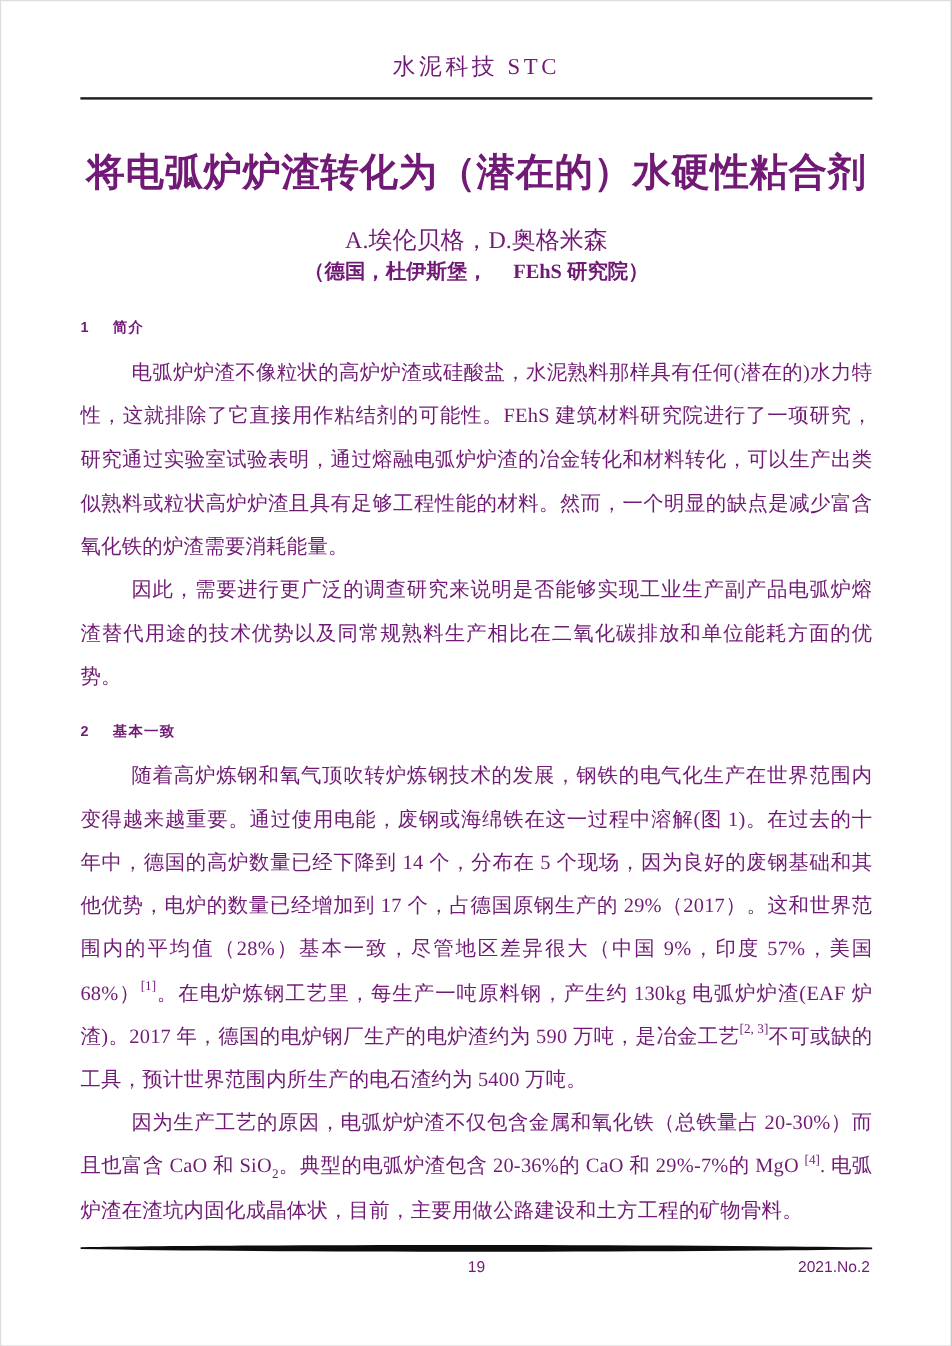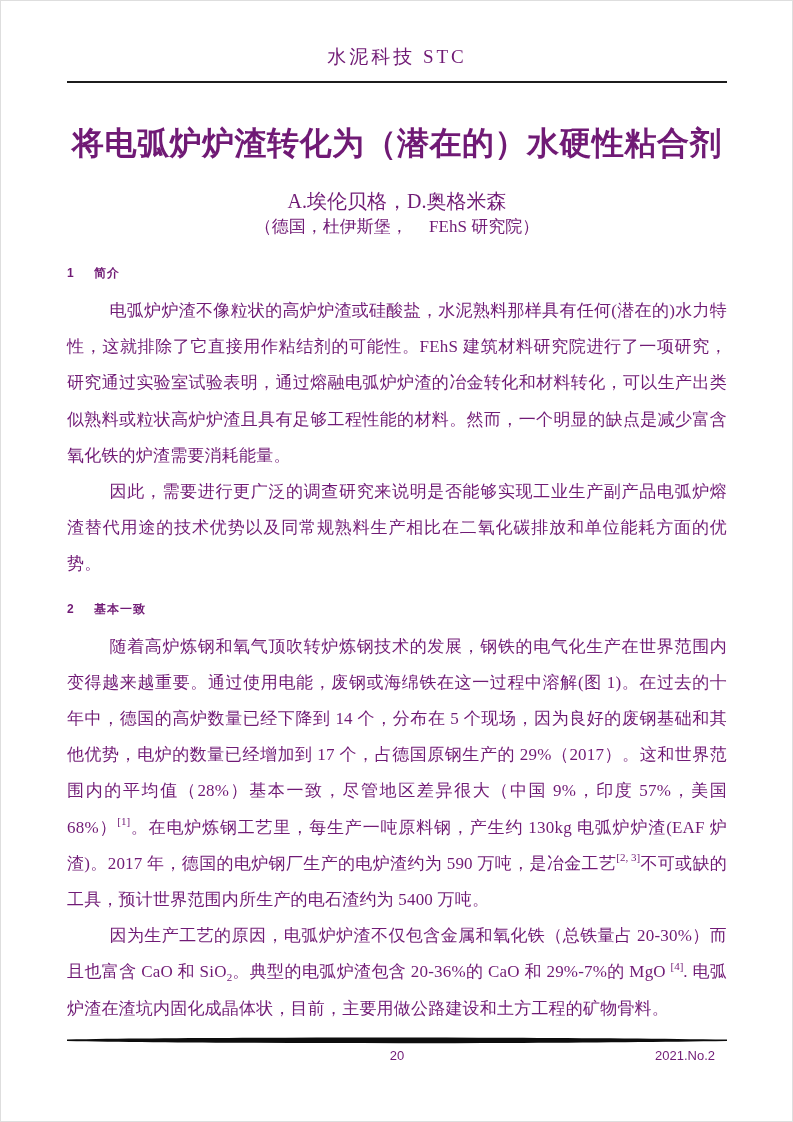--- a/index.html
+++ b/index.html
@@ -43,20 +43,21 @@
     margin-top: 24px;
     text-align: center;
     font-size: 20px;
     line-height: 24px;
   }
   .affiliation {
     margin-top: 2px;
     text-align: center;
     font-size: 17px;
     line-height: 24px;
+    font-weight: bold;
   }
 
   .section-heading {
     margin: 20px 0 6px 0;
     font-family: "Liberation Sans", sans-serif;
     font-weight: bold;
     font-size: 12px;
     line-height: 28px;
     letter-spacing: 1px;
   }
@@ -102,21 +103,21 @@
     font-size: 13px;
     line-height: 18px;
   }
   .page-number {
     position: absolute;
     left: 0; right: 0;
     text-align: center;
   }
   .issue-number {
     position: absolute;
-    right: 12px;
+    right: 2px;
     text-align: center;
   }
 </style>
 </head>
 <body>
 
 <div class="page">
   <div class="content">
 
     <div class="journal-header">水泥科技 STC</div>
@@ -146,17 +147,17 @@
 
     <p class="para"><span>因为生产工艺的原因，电弧炉炉渣不仅包含金属和氧化铁（总铁量占 20-30%）而且也富含 CaO 和 SiO</span><sub class="chem">2</sub><span>。典型的电弧炉渣包含 20-36%的 CaO 和 29%-7%的 MgO </span><sup class="ref">[4]</sup><span>. 电弧炉渣在渣坑内固化成晶体状，目前，主要用做公路建设和土方工程的矿物骨料。</span></p>
 
   </div>
 
   <div class="footer">
     <svg class="footer-rule-svg" viewBox="0 0 660 9" xmlns="http://www.w3.org/2000/svg" aria-hidden="true">
       <path d="M0 3.4 C 150 0.9, 470 0.7, 660 3.6 L660 5.0 C 480 8.0, 160 7.8, 0 4.9 Z" fill="#0d0d0d"></path>
     </svg>
     <div class="footer-row">
-      <span class="page-number">20</span>
+      <span class="page-number">19</span>
       <span class="issue-number">2021.No.2</span>
     </div>
   </div>
 </div>
 
 </body></html>

